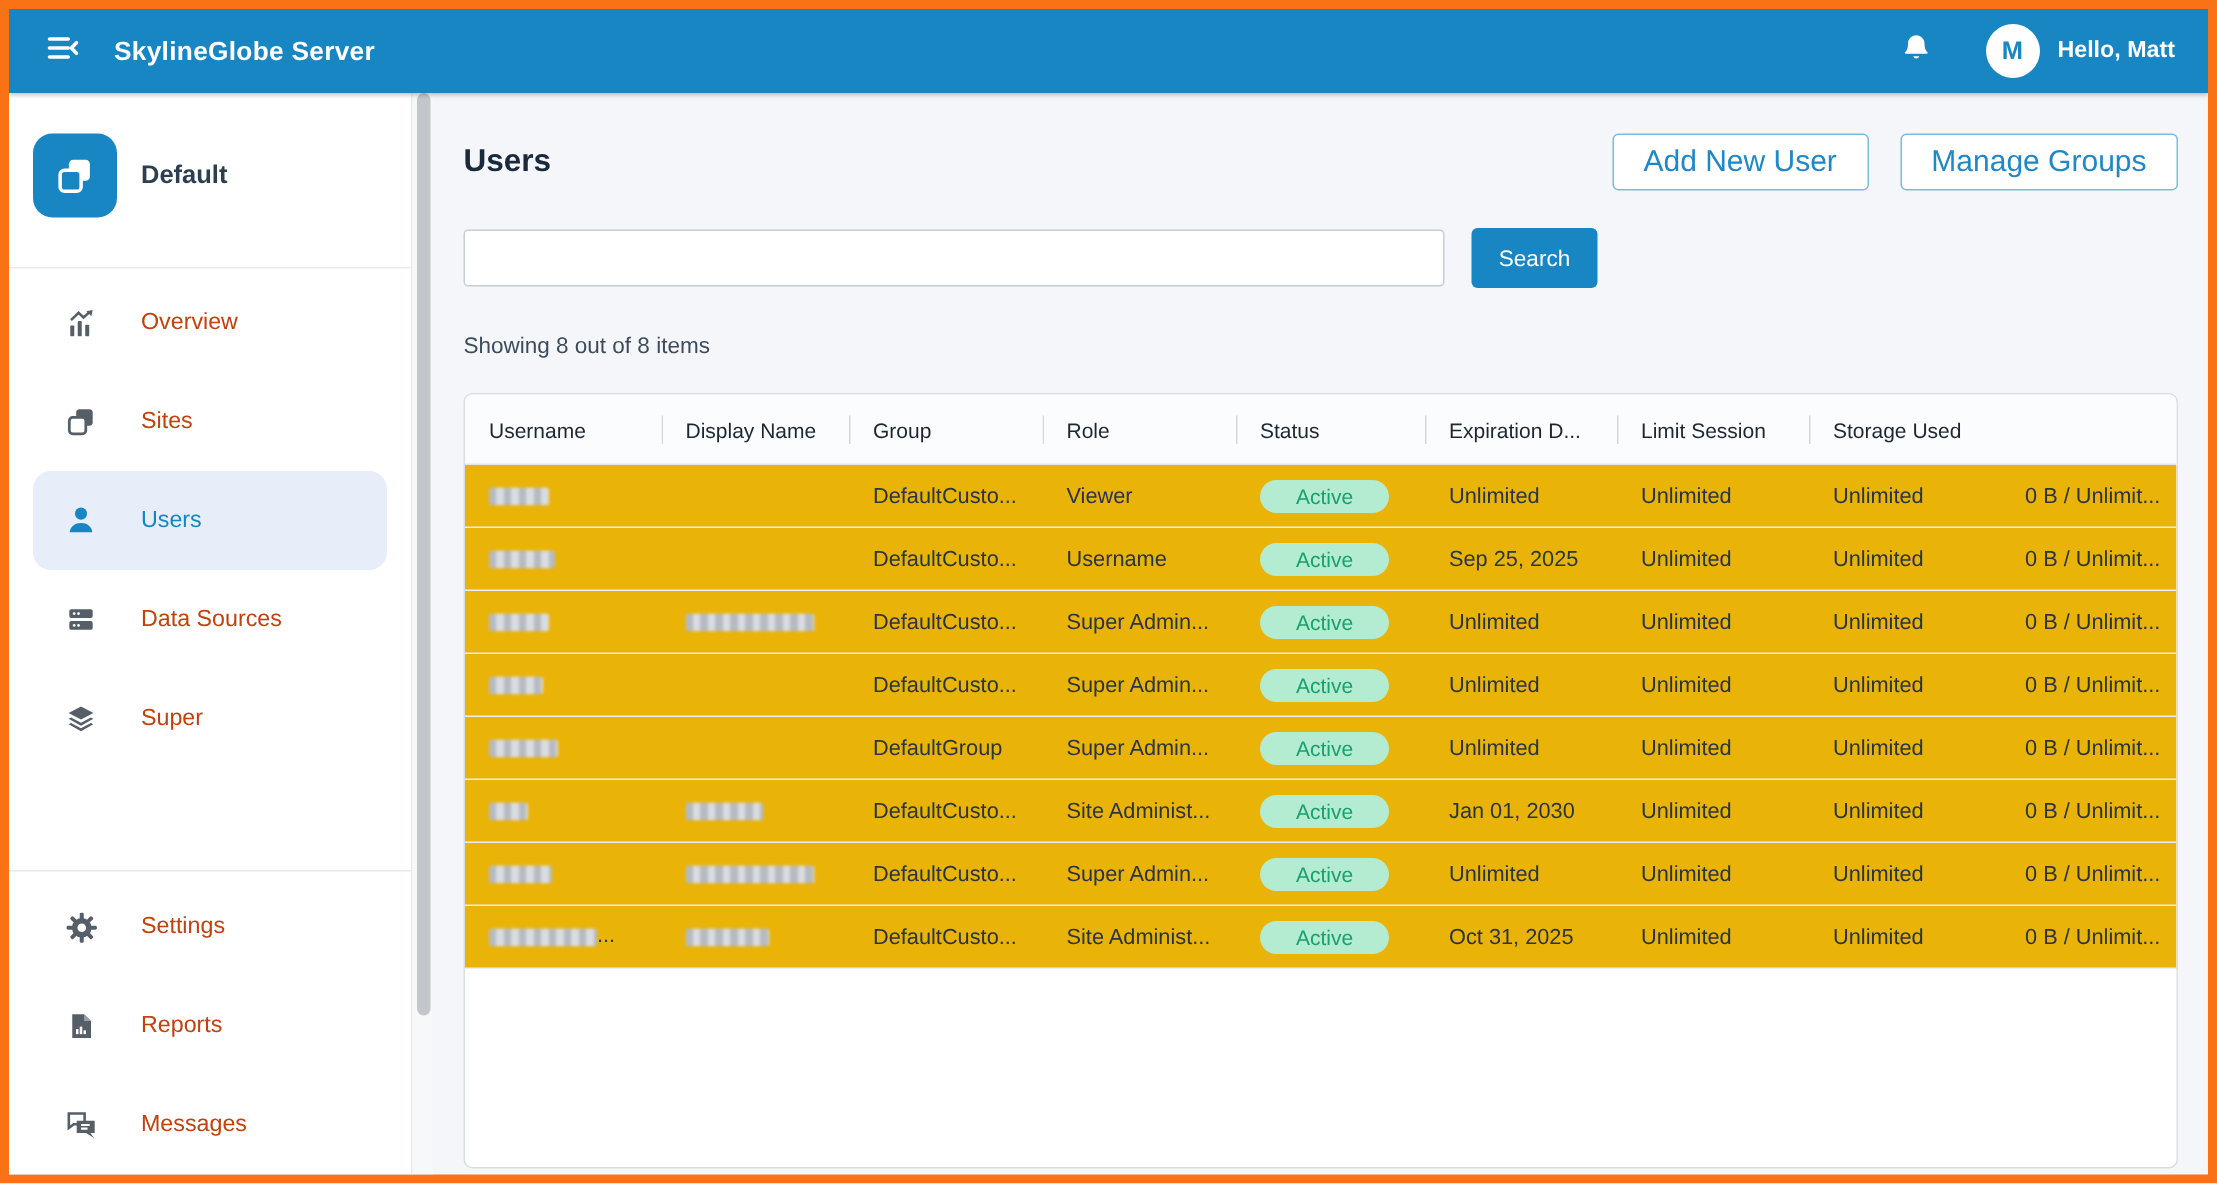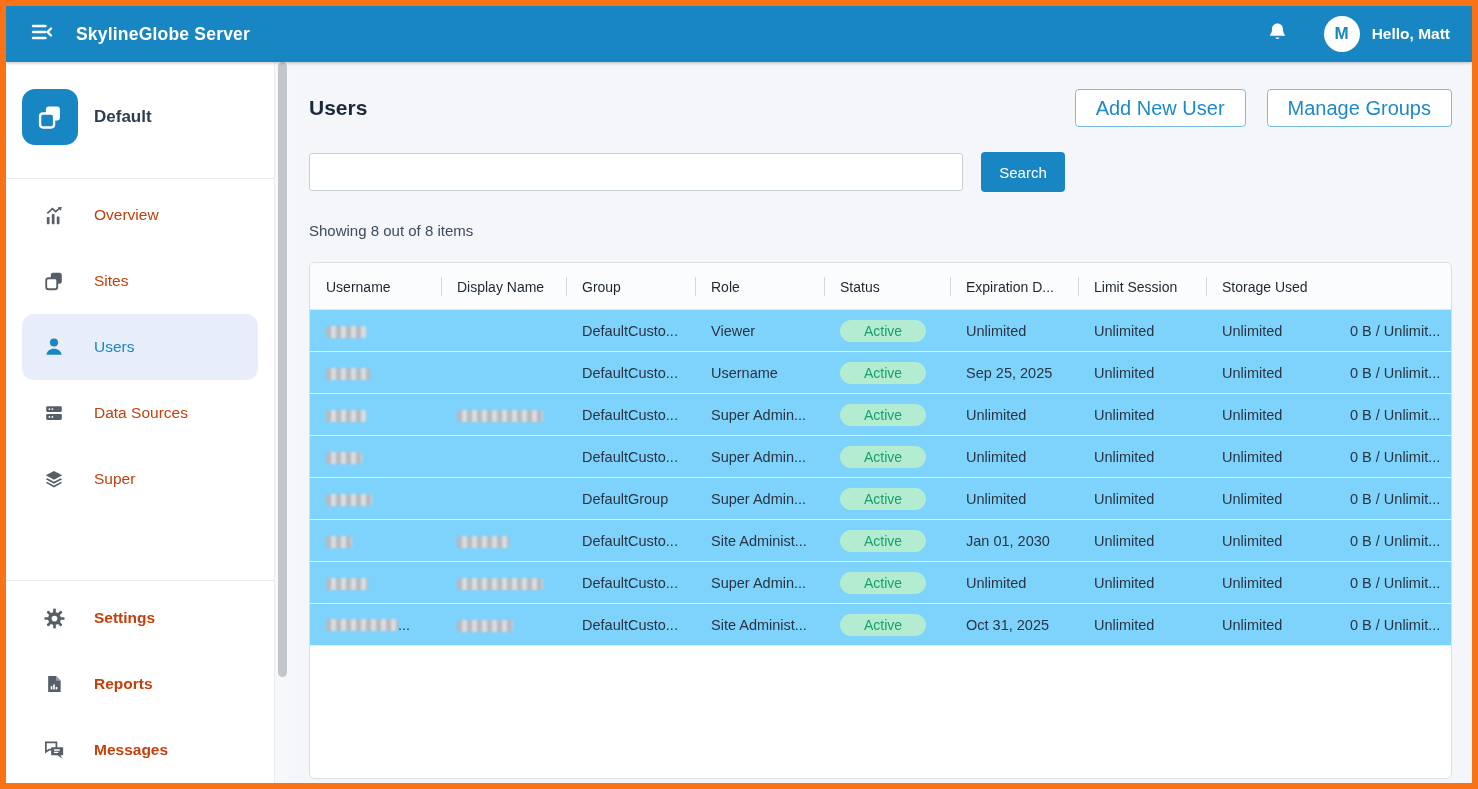--- a/index.html
+++ b/index.html
@@ -34,21 +34,21 @@
   .divider-top { margin-top:33px; }
   .nav { margin-top:3px; }
   .nav-item { height:66px; margin:0 16px; display:flex; align-items:center; padding-left:20px;
               border-radius:12px; cursor:pointer; color:#c2410c; }
   .nav-item.active { background:#e7eef9; color:var(--brand,#1886c2); }
   .nav-icon { width:24px; height:24px; display:flex; align-items:center; justify-content:center;
               margin-right:28px; color:#565f68; flex-shrink:0; }
   .nav-item.active .nav-icon { color:var(--brand,#1886c2); }
   .nav-label { font-size:15.5px; }
   .side-spacer { flex:1; }
-  .footer-nav { margin-top:4px;font-weight:bold; }
+  .footer-nav { margin-top:4px; }
 
   .scroll-strip { width:15px; background:#f7f8f9; border-left:1px solid #ececec; position:relative; flex-shrink:0; }
   .scroll-thumb { position:absolute; top:0; left:3px; width:9px; height:615px; background:#c3c6ca; border-radius:5px; }
 
   
   .main { flex:1; padding:27px 20px 0 20px; display:flex; flex-direction:column; min-width:0; }
   .main-header { display:flex; align-items:center; height:38px; }
   .page-title { font-size:21px; font-weight:700; color:#1a2a3a; }
   .header-actions { margin-left:auto; display:flex; gap:21px; }
   .ghost-btn { background:#fff; border:1px solid #79bce4; color:#1e88c9; font-size:20px;
@@ -61,21 +61,21 @@
   .summary { margin-top:30px; font-size:15px; color:#3d4b5c; height:18px; }
 
   .table-card { margin-top:22px; background:#fff; border:1px solid #d9dee4; border-radius:6px;
                 height:517px; overflow:hidden; }
   .grid-row { display:grid; grid-template-columns:131px 125px 129px 129px 126px 128px 128px 128px 1fr;
               align-items:center; }
   .thead { height:47px; background:#fbfcfd; border-bottom:1px solid #e3e7ec; }
   .th { font-size:14px; font-weight:400; color:#1d2733; padding-left:16px; position:relative;
         height:47px; display:flex; align-items:center; white-space:nowrap; overflow:hidden; }
   .th + .th::before { content:""; position:absolute; left:0; top:14px; bottom:14px; width:1px; background:#d3d8de; }
-  .trow { height:42px; border-bottom:1px solid #ebeef1; background:#7dd3fc; cursor:pointer; }
+  .trow { height:42px; border-bottom:1px solid #ebeef1; background:#eab308; cursor:pointer; }
   .td { font-size:14.5px; color:#2a3442; padding-left:16px; white-space:nowrap; overflow:hidden; }
   .pill { display:inline-flex; align-items:center; justify-content:center; width:86px; height:22px;
           border-radius:11px; background:var(--pill-bg,#b3ecd1); color:var(--pill-text,#1a9f6e); font-size:14px; }
   .redacted { display:inline-block; height:12px; vertical-align:middle; border-radius:2px;
               background-image:
                 repeating-linear-gradient(90deg,#b6bac1 0px,#b6bac1 5px,#d9dce0 5px,#d9dce0 10px),
                 repeating-linear-gradient(0deg, rgba(255,255,255,.45) 0 3px, rgba(0,0,0,.10) 3px 6px);
               filter:blur(1px); }
   .redact-suffix { color:#2a3442; font-size:14.5px; vertical-align:middle; }
 </style>

